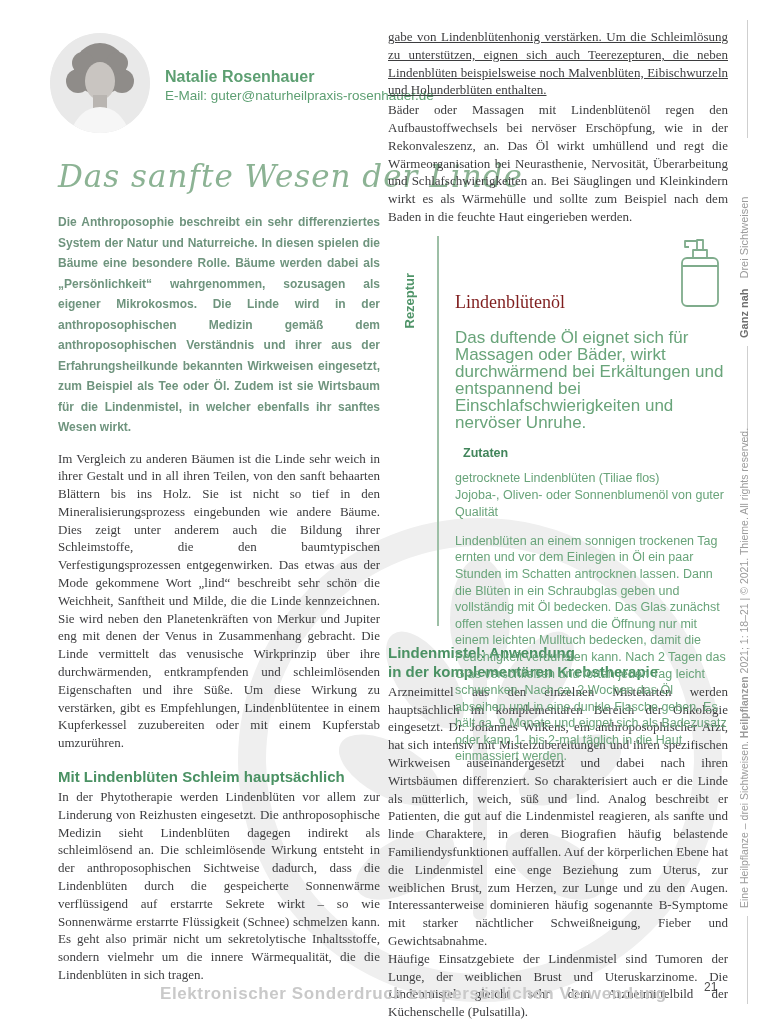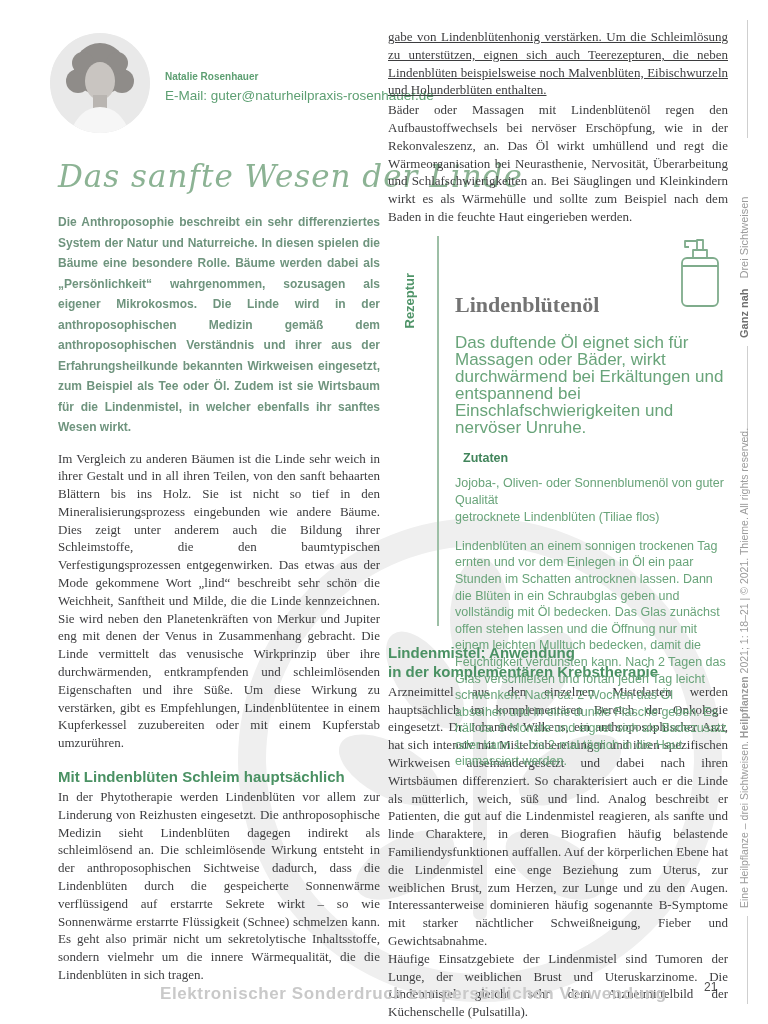--- a/index.html
+++ b/index.html
@@ -10,21 +10,21 @@
   .watermark{position:absolute;left:0;top:0;z-index:0;}
   .layer{position:relative;z-index:1;}
 
   
   .author-header{position:absolute;left:50px;top:33px;width:620px;}
   .author-photo{
     position:absolute;left:0;top:0;width:100px;height:100px;border-radius:50%;
     overflow:hidden;background:#ececec;
   }
   .author-meta{position:absolute;left:115px;top:34px;}
-  .author-name{font-size:10px;font-weight:bold;color:#5d9f72;line-height:19px;}
+  .author-name{font-size:16px;font-weight:bold;color:#5d9f72;line-height:19px;}
   .author-email{font-size:13.5px;color:#5d9f72;line-height:19px;}
 
   
   .col-left{position:absolute;left:58px;top:156px;width:322px;}
   .col-right{position:absolute;left:388px;top:28px;width:340px;}
 
   .script-title{
     margin:0;font-family:"DejaVu Serif",serif;font-style:italic;font-weight:normal;
     font-size:31px;line-height:40px;color:#8cb394;letter-spacing:1px;white-space:nowrap;
   }
@@ -45,22 +45,22 @@
   .recipe-box{position:relative;margin-top:10px;height:392px;}
   .recipe-rule{position:absolute;left:49px;top:0;width:2px;height:390px;background:#9dbfa6;}
   .recipe-label{
     position:absolute;left:-26px;top:38px;width:94px;text-align:left;
     font-size:13px;font-weight:bold;color:#4f9468;
     transform:rotate(-90deg);transform-origin:50% 50%;
   }
   .bottle{position:absolute;right:4px;top:0;}
   .recipe-content{position:absolute;left:67px;top:56px;width:272px;}
   .recipe-title{
-    margin:0 0 16px 0;font-family:"Liberation Serif",serif;font-size:22px;
-    font-weight:bold;color:#737373;
+    margin:0 0 16px 0;font-family:"Liberation Serif",serif;font-size:18px;
+    font-weight:normal;color:#7f1d1d;
   }
   .recipe-intro{margin:0 0 14px 0;font-size:17px;line-height:17px;color:#69a47a;}
   .recipe-subhead{margin:8px;font-size:12.5px;line-height:17px;font-weight:bold;color:#41855b;}
   .recipe-line{margin:0;font-size:12.5px;line-height:17px;color:#69a47a;}
   .recipe-gap{height:12px;}
   .recipe-prep{margin:0;font-size:12.5px;line-height:16.6px;color:#69a47a;}
 
   
   .rail-line{position:absolute;left:747px;width:1px;background:#cfcfcf;}
   .rail-line.seg1{top:20px;height:118px;}
@@ -146,22 +146,22 @@
           <line x1="6" y1="30" x2="42" y2="30"></line>
           <rect x="17" y="14" width="14" height="8"></rect>
           <rect x="21" y="4" width="6" height="10"></rect>
           <path d="M21 5 L9 5 L9 11 L13 11"></path>
         </g>
       </svg>
       <div class="recipe-content">
         <h3 class="recipe-title">Lindenblütenöl</h3>
         <p class="recipe-intro">Das duftende Öl eignet sich für Massagen oder Bäder, wirkt durchwärmend bei Erkältungen und entspannend bei Einschlafschwierigkeiten und nervöser Unruhe.</p>
         <h4 class="recipe-subhead">Zutaten</h4>
+        <p class="recipe-line">getrocknete Lindenblüten (Tiliae flos)</p>
         <p class="recipe-line">Jojoba-, Oliven- oder Sonnenblumenöl von guter Qualität</p>
-        <p class="recipe-line">getrocknete Lindenblüten (Tiliae flos)</p>
         <div class="recipe-gap"></div>
         <p class="recipe-prep">Lindenblüten an einem sonnigen trockenen Tag ernten und vor dem Einlegen in Öl ein paar Stunden im Schatten antrocknen lassen. Dann die Blüten in ein Schraubglas geben und vollständig mit Öl bedecken. Das Glas zunächst offen stehen lassen und die Öffnung nur mit einem leichten Mulltuch bedecken, damit die Feuchtigkeit verdunsten kann. Nach 2 Tagen das Glas verschließen und fortan jeden Tag leicht schwenken. Nach ca. 2 Wochen das Öl abseihen und in eine dunkle Flasche geben. Es hält ca. 9 Monate und eignet sich als Badezusatz oder kann 1- bis 2-mal täglich in die Haut einmassiert werden.</p>
       </div>
     </div>
 
     <h2 class="section-heading">
       <span class="hl">Lindenmistel: Anwendung</span>
       <span class="hl">in der komplementären Krebstherapie</span>
     </h2>
     <p class="body-text" style="margin-top:2px;">Arzneimittel aus den einzelnen Mistelarten werden hauptsächlich im komplementären Bereich der Onkologie eingesetzt. Dr. Johannes Wilkens, ein anthroposophischer Arzt, hat sich intensiv mit Mistelzubereitungen und ihren spezifischen Wirkweisen auseinandergesetzt und dabei nach ihren Wirtsbäumen differenziert. So charakterisiert auch er die Linde als mütterlich, weich, süß und lind. Analog beschreibt er Patienten, die gut auf die Lindenmistel reagieren, als sanfte und linde Charaktere, in deren Biografien häufig belastende Familiendysfunktionen auffallen. Auf der körperlichen Ebene hat die Lindenmistel eine enge Beziehung zum Uterus, zur weiblichen Brust, zum Herzen, zur Lunge und zu den Augen. Interessanterweise dominieren häufig sogenannte B-Symptome mit starker nächtlicher Schweißneigung, Fieber und Gewichtsabnahme.</p>

